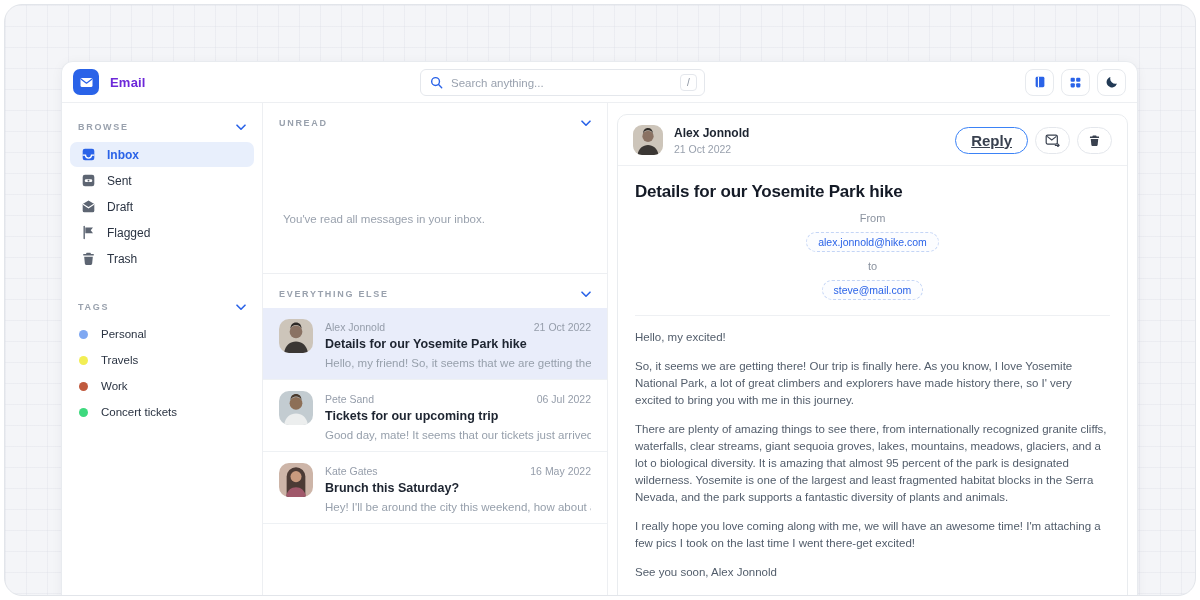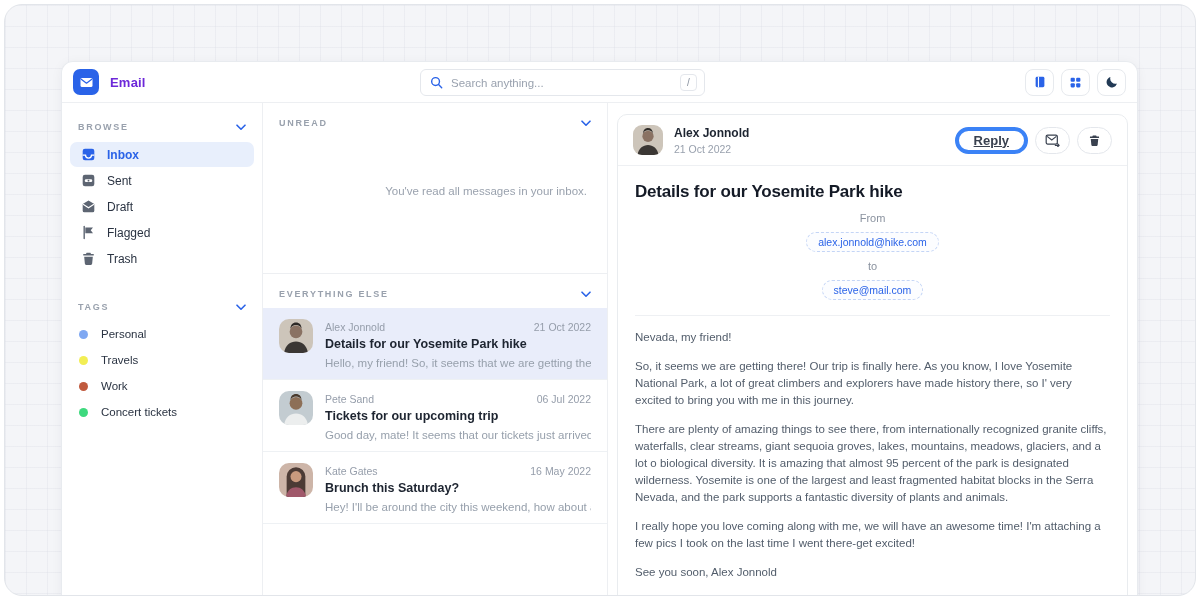--- a/index.html
+++ b/index.html
@@ -40,39 +40,39 @@
   .section-head { display:flex; align-items:center; justify-content:space-between; padding:15px 16px 9px; }
   .section-label { font-size:9px; font-weight:700; letter-spacing:1.7px; color:#99a1ad; }
   .nav-item { display:flex; align-items:center; gap:11px; margin:1px 8px; padding:5px 11px; border-radius:7px; font-size:12px; color:#2a3342; cursor:pointer; }
   .nav-item.active { background:#e8effc; color:#2a63e8; font-weight:600; }
   .nav-icon { width:15px; height:15px; display:flex; align-items:center; justify-content:center; flex:none; }
   .tag-item { display:flex; align-items:center; gap:13px; padding:7px 17px; font-size:11.5px; color:#2a3342; cursor:pointer; }
   .tag-dot { width:9px; height:9px; border-radius:50%; flex:none; }
   
   .maillist { width:345px; flex:none; border-right:1px solid #edeff2; display:flex; flex-direction:column; }
   .unread-block { height:171px; flex:none; border-bottom:1px solid #edeff2; }
-  .empty-text { text-align:right; font-size:11.5px; color:#9aa2ae; margin-top:48px; padding:0 20px; }
+  .empty-text { text-align:left; font-size:11.5px; color:#9aa2ae; margin-top:76px; padding:0 20px; }
   .mail-item { display:flex; gap:12px; padding:11px 16px 10px; border-bottom:1px solid #eef1f4; cursor:pointer; background:#fff; }
   .mail-item.selected { background:#e9edfa; }
   .avatar { width:34px; height:34px; border-radius:10px; overflow:hidden; flex:none; }
   .avatar svg { display:block; width:100%; height:100%; }
   .mail-body { flex:1; min-width:0; }
   .mail-top { display:flex; justify-content:space-between; font-size:10.5px; color:#959daa; padding-top:2px; }
   .mail-subject { font-size:12.5px; font-weight:700; color:#1d2430; margin-top:4px; }
   .mail-preview { font-size:11.5px; color:#97a0ac; margin-top:6px; white-space:nowrap; overflow:hidden; }
   
   .detail { flex:1; padding:11px 9px; background:#fff; min-width:0; }
   .detail-card { border:1px solid #e9ecef; border-radius:10px; background:#fff; }
   .dc-head { display:flex; align-items:center; padding:10px 15px; }
   .avatar.sm { width:30px; height:30px; border-radius:9px; }
   .dc-names { margin-left:11px; }
   .dc-name { font-size:12px; font-weight:700; color:#1d2430; }
   .dc-date { font-size:10.5px; color:#98a0ad; margin-top:3px; }
   .dc-actions { margin-left:auto; display:flex; gap:7px; align-items:center; }
-  .reply-btn { height:27px; padding:0 15px; border-radius:15px; border:4px solid #3b82f6; background:#fff; font-size:13px; font-weight:600; color:#39414f; font-family:inherit; cursor:pointer;text-decoration:underline; }
+  .reply-btn { height:27px; padding:0 15px; border-radius:15px; border:1px solid #3b82f6; background:#fff; font-size:15px; font-weight:600; color:#39414f; font-family:inherit; cursor:pointer;text-decoration:underline; }
   .pill-btn { width:35px; height:27px; border-radius:14px; border:1px solid #e4e7ec; background:#fff; display:flex; align-items:center; justify-content:center; cursor:pointer; }
   .dc-divider { height:1px; background:#eef0f3; }
   .dc-content { padding:16px 17px 18px; }
   .dc-subject { font-size:17px; font-weight:700; color:#141a26; letter-spacing:-.2px; }
   .fromto { margin-top:10px; display:flex; align-items:center; gap:8px; font-size:11px; color:#8a929f;flex-direction:column; }
   .email-pill { border:1px dashed #c4d5f6; color:#2a63e8; border-radius:12px; padding:3px 11px; font-size:10.5px; font-weight:500; background:#fcfdff; cursor:pointer; }
   .body-divider { border:none; border-top:1px solid #eef0f3; margin:15px 0 13px; }
   .para { font-size:11.5px; line-height:17px; color:#525d6b; margin-bottom:12px; }
   .para:last-of-type { margin-bottom:2px; }
   .attach-label { font-size:11.5px; font-weight:700; color:#1b212d; }
@@ -334,21 +334,21 @@
 
             <div class="fromto">
               <span>From</span>
               <span class="email-pill">alex.jonnold@hike.com</span>
               <span>to</span>
               <span class="email-pill">steve@mail.com</span>
             </div>
 
             <hr class="body-divider">
 
-            <p class="para">Nevada, my friend!</p>
+            <p class="para">Hello, my excited!</p>
             <p class="para">So, it seems we are getting there! Our trip is finally here. As you know, I love Yosemite National Park, a lot of great climbers and explorers have made history there, so I' very excited to bring you with me in this journey.</p>
             <p class="para">There are plenty of amazing things to see there, from internationally recognized granite cliffs, waterfalls, clear streams, giant sequoia groves, lakes, mountains, meadows, glaciers, and a lot o biological diversity. It is amazing that almost 95 percent of the park is designated wilderness. Yosemite is one of the largest and least fragmented habitat blocks in the Serra Nevada, and the park supports a fantastic diversity of plants and animals.</p>
             <p class="para">I really hope you love coming along with me, we will have an awesome time! I'm attaching a few pics I took on the last time I went there-get excited!</p>
             <p class="para">See you soon, Alex Jonnold</p>
 
             <hr class="body-divider">
 
             <div class="attach-label">Attachments</div>
             <div class="attach-row">
               <span class="thumb">

